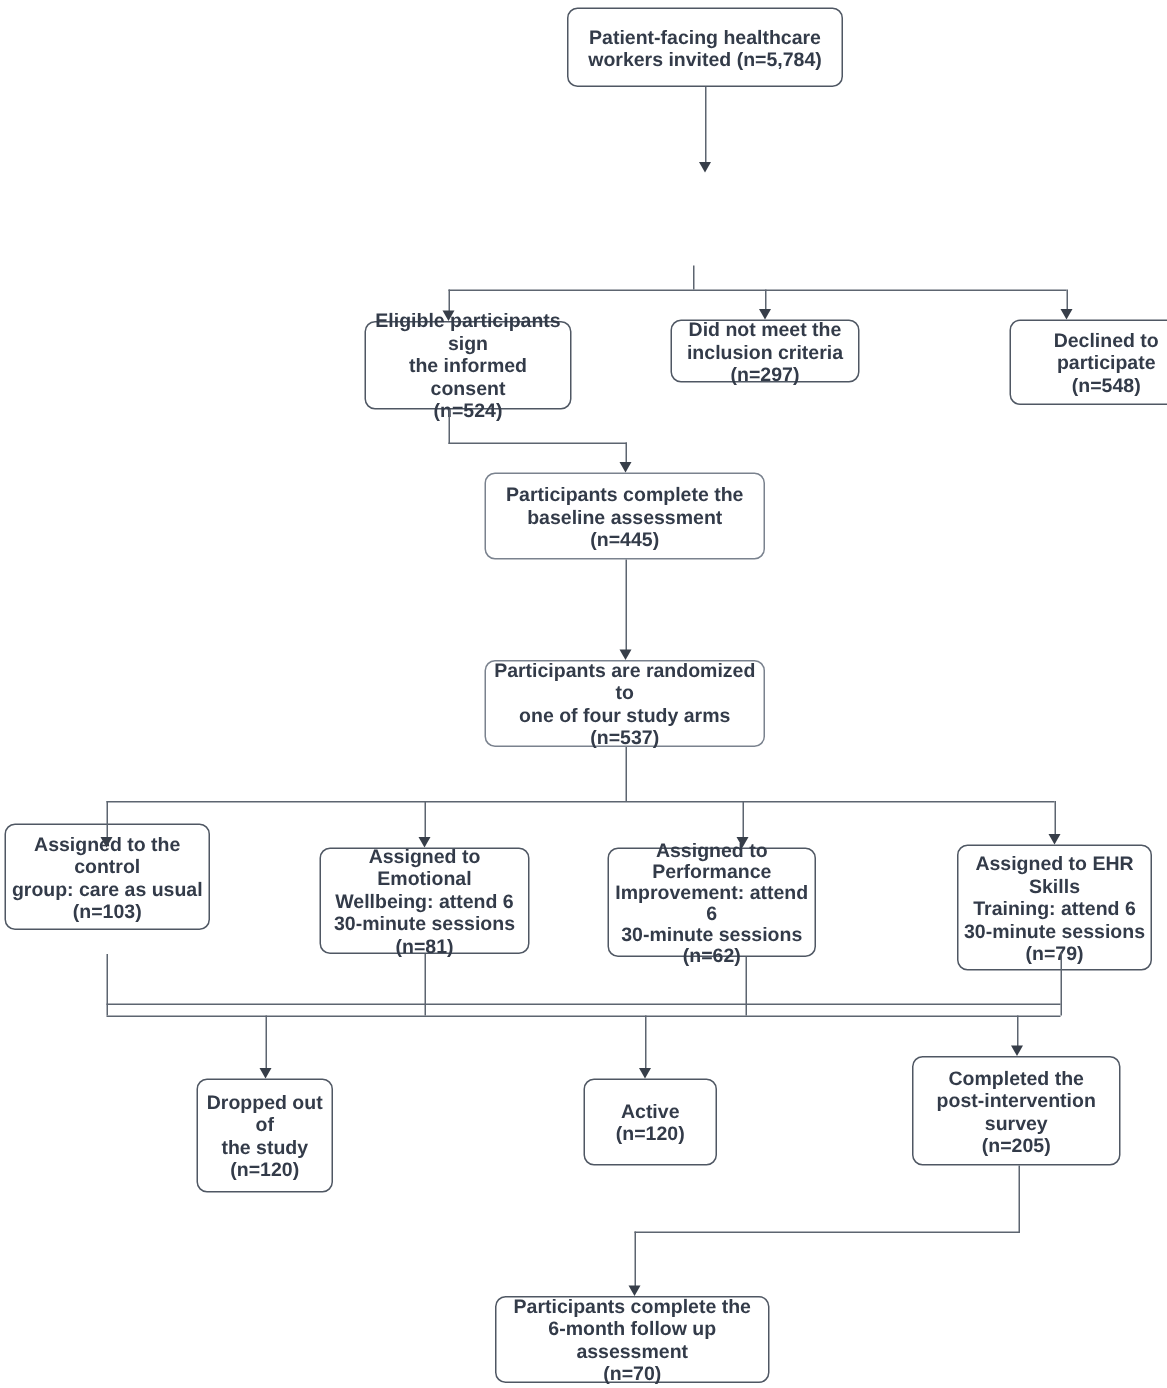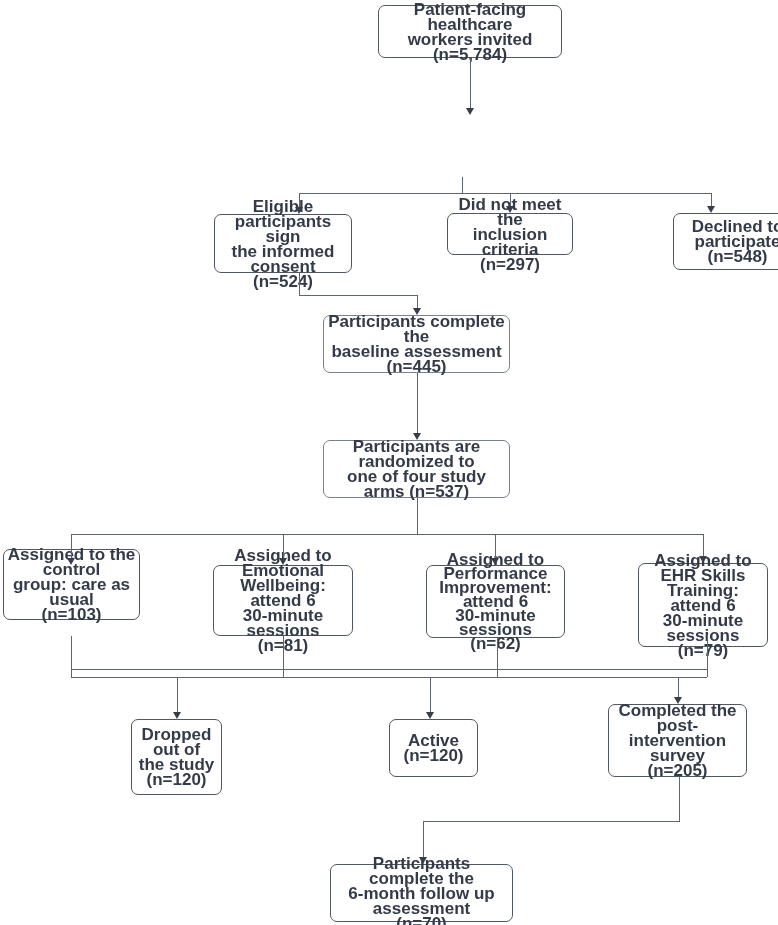--- a/index.html
+++ b/index.html
@@ -4,39 +4,39 @@
 <style>
   html,body{margin:0;padding:0;background:#ffffff;}
   .canvas{
     position:relative;width:778px;height:925px;background:#ffffff;overflow:hidden;
     font-family:"Liberation Sans",sans-serif;
   }
   .node{
     position:absolute;box-sizing:border-box;
     background:#ffffff;border:1.5px solid #4f5763;border-radius:7px;
     display:flex;align-items:center;justify-content:center;
-    text-align:center;font-weight:bold;font-size:17px;line-height:15px;
+    text-align:center;font-weight:bold;font-size:13px;line-height:15px;
     color:#333b49;white-space:pre-line;padding:2px 3px;
   }
   .v{position:absolute;width:1px;background:#5d6570;}
   .h{position:absolute;height:1px;background:#5d6570;}
   .a{position:absolute;width:0;height:0;
      border-left:4px solid transparent;border-right:4px solid transparent;
      border-top:7px solid #373e49;}
 </style>
 </head>
 <body>
 
 <div class="canvas">
 
   <div class="node" style="left:378px;top:5px;width:184px;height:53px">Patient-facing healthcare
 workers invited (n=5,784)</div>
 
 
-  <div class="node" style="left:214px;top:214px;width:138px;height:59px">Eligible participants sign
+  <div class="node" style="left:243px;top:214px;width:138px;height:59px">Eligible participants sign
 the informed consent
 (n=524)</div>
 
   <div class="node" style="left:447px;top:213px;width:126px;height:42px">Did not meet the
 inclusion criteria
 (n=297)</div>
 
   <div class="node" style="left:673px;top:213px;width:129px;height:57px">Declined to
 participate
 (n=548)</div>
@@ -49,21 +49,21 @@
 
   <div class="node" style="left:3px;top:549px;width:137px;height:71px">Assigned to the control
 group: care as usual
 (n=103)</div>
 
   <div class="node" style="left:213px;top:565px;width:140px;height:71px">Assigned to Emotional
 Wellbeing: attend 6
 30-minute sessions
 (n=81)</div>
 
-  <div class="node" style="left:426px;top:565px;width:139px;height:73px;line-height:14px">Assigned to
+  <div class="node" style="left:405px;top:565px;width:139px;height:73px;line-height:14px">Assigned to
 Performance
 Improvement: attend 6
 30-minute sessions
 (n=62)</div>
 
   <div class="node" style="left:638px;top:563px;width:130px;height:84px">Assigned to EHR Skills
 Training: attend 6
 30-minute sessions
 (n=79)</div>
 

